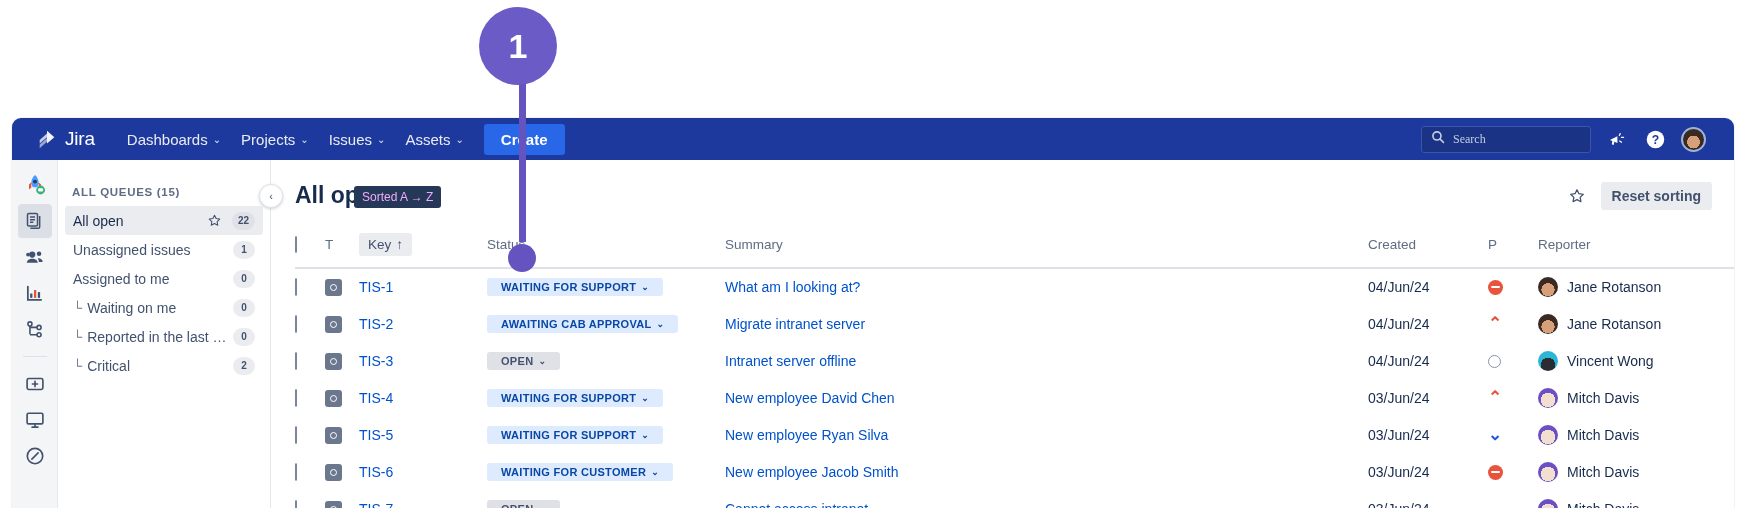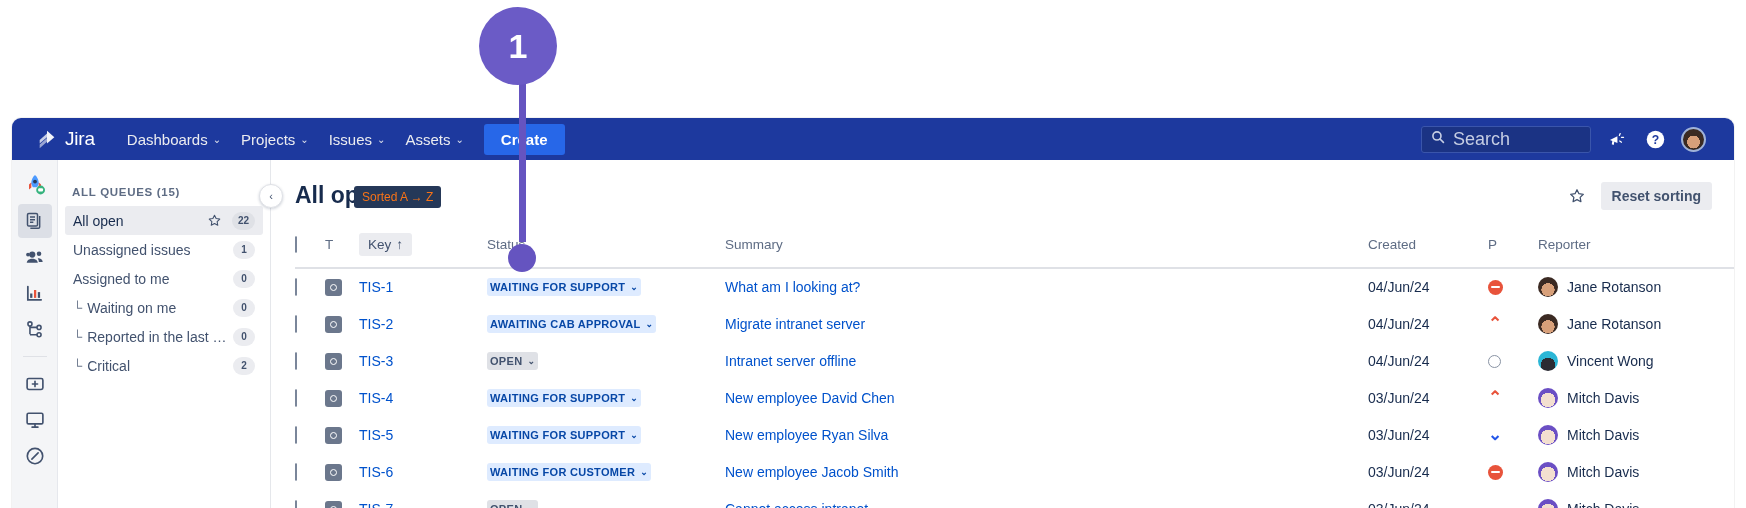--- a/index.html
+++ b/index.html
@@ -56,22 +56,22 @@
   .create-btn {
     background:#2767E8; color:#fff; font-size:15px; font-weight:600;
     padding:7px 17px; border-radius:3px; margin-left:10px; cursor:pointer;
   }
   .topnav-right { margin-left:auto; display:flex; align-items:center; gap:14px; padding-right:16px;}
   .search-box {
     background:#1B3384; border:1px solid #3a55ab; border-radius:3px;
     width: 170px; height:27px; display:flex; align-items:center; gap:8px; padding:0 9px;
   }
   .search-box input {
-    background:transparent; border:none; outline:none; color:#c4b5fd; font-size:18px;
-    width:100%; font-family:Liberation Sans, sans-serif;
+    background:transparent; border:none; outline:none; color:#c4b5fd; font-size:12px;
+    width:100%; font-family:Liberation Serif, serif;
   }
   .search-box input::placeholder { color:#C5CDE3; }
   .ticon { width:24px; height:24px; display:flex; align-items:center; justify-content:center; cursor:pointer;}
   .avatar-top {
     width:25px;height:25px;border-radius:50%;
     background: radial-gradient(circle at 50% 62%, #d8a07a 0 38%, #3a2a22 39% 100%);
     border:2px solid #9fb2d8; cursor:pointer;
   }
 
   
@@ -126,21 +126,21 @@
   .page-title { font-size:23px; font-weight:600; color:#172B4D; }
   .head-right { margin-left:auto; display:flex; align-items:center; gap:10px; padding-right:22px; }
   .icon-btn { width:28px;height:28px;border-radius:3px;display:flex;align-items:center;justify-content:center;cursor:pointer;}
   .reset-btn {
     background:#EBECF0; color:#42526E; font-size:14px; font-weight:600;
     padding:6px 11px; border-radius:3px; cursor:pointer; white-space:nowrap;
   }
 
   
   .tooltip {
-    position:absolute; left:83px; top:26px; background:#253858; color:#f97316;
+    position:absolute; left:83px; top:26px; background:#253858; color:#f0abfc;
     font-size:12px; padding:4px 8px; border-radius:3px; white-space:nowrap; z-index:50;
   }
 
   
   .tbl { width:100%; margin-top:18px; border-collapse:collapse; table-layout:fixed; }
   .tbl th {
     text-align:left; font-size:13.5px; font-weight:400; color:#5E6C84;
     padding: 5px 0 11px 0; border-bottom:2px solid #DFE1E6; vertical-align:middle;
   }
   .tbl td {
@@ -168,21 +168,21 @@
     display:flex;align-items:center;justify-content:center;
   }
   .type-icon i {
     width:7px;height:7px;border-radius:50%;border:1.6px solid #fff;display:block;
   }
   .key-link, .sum-link { color:#0052CC; text-decoration:none; cursor:pointer; }
 
   .badge {
     display:inline-flex; align-items:center; gap:5px;
     font-size:11px; font-weight:700; letter-spacing:.3px;
-    padding:3px 3px; border-radius:3px; cursor:pointer; white-space:nowrap;
+    padding:3px 14px; border-radius:3px; cursor:pointer; white-space:nowrap;
   }
   .badge.blue { background:#DEEBFF; color:#0747A6; }
   .badge.grey { background:#DFE1E6; color:#42526E; }
   .badge .bchev { font-size:9px; }
 
   .prio { display:flex; align-items:center; }
   .prio-highest { width:15px;height:15px;border-radius:50%;background:#E8533B;position:relative;}
   .prio-highest::after{content:"";position:absolute;left:3px;top:6.4px;width:9px;height:2.4px;background:#fff;border-radius:1px;}
   .prio-high::before { content:"⌃"; color:#E8533B; font-size:17px; line-height:12px; font-weight:700; }
   .prio-medium { width:13px;height:13px;border-radius:50%;border:1.8px solid #8993A4; }

